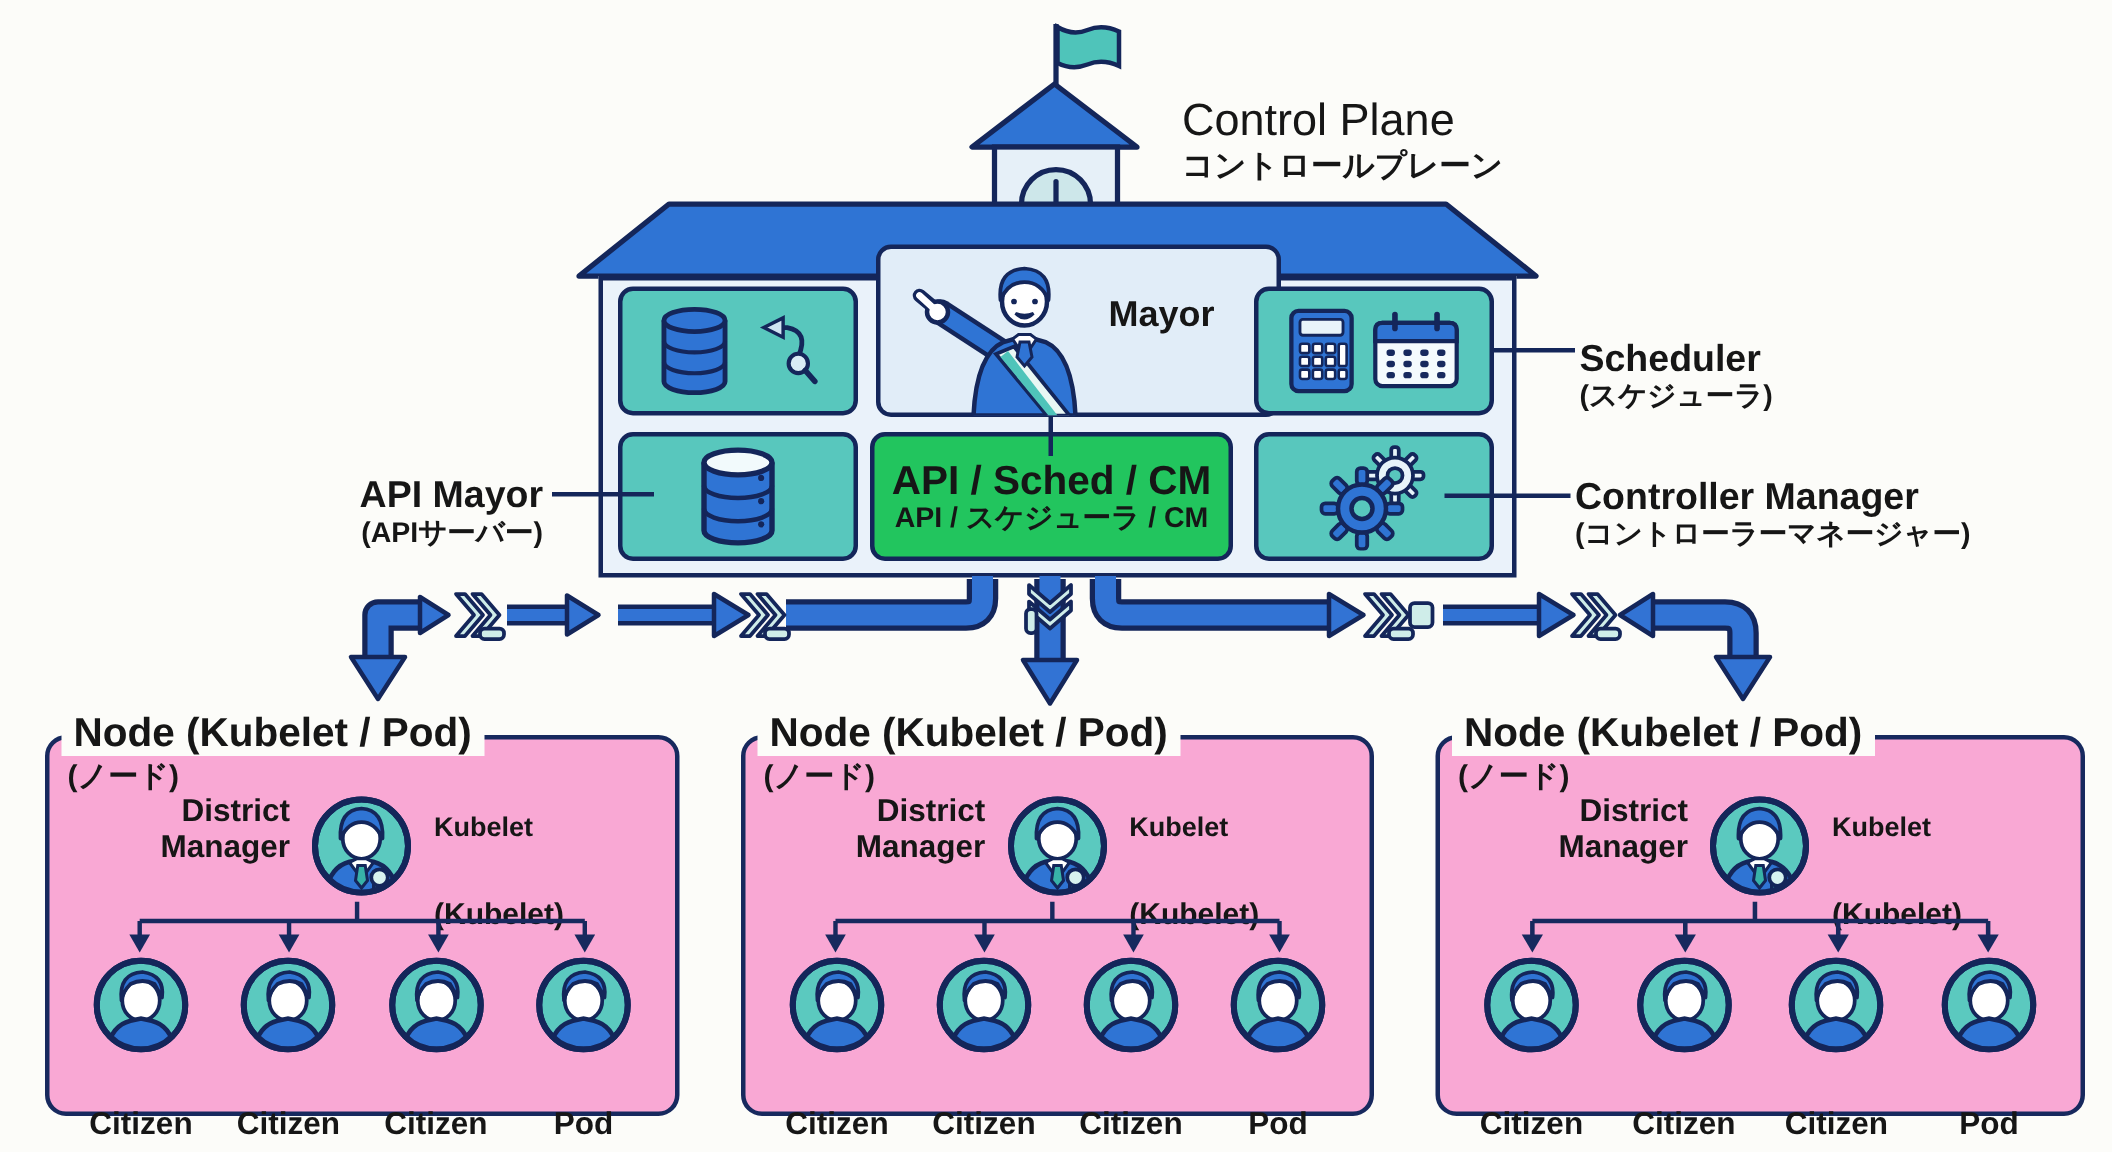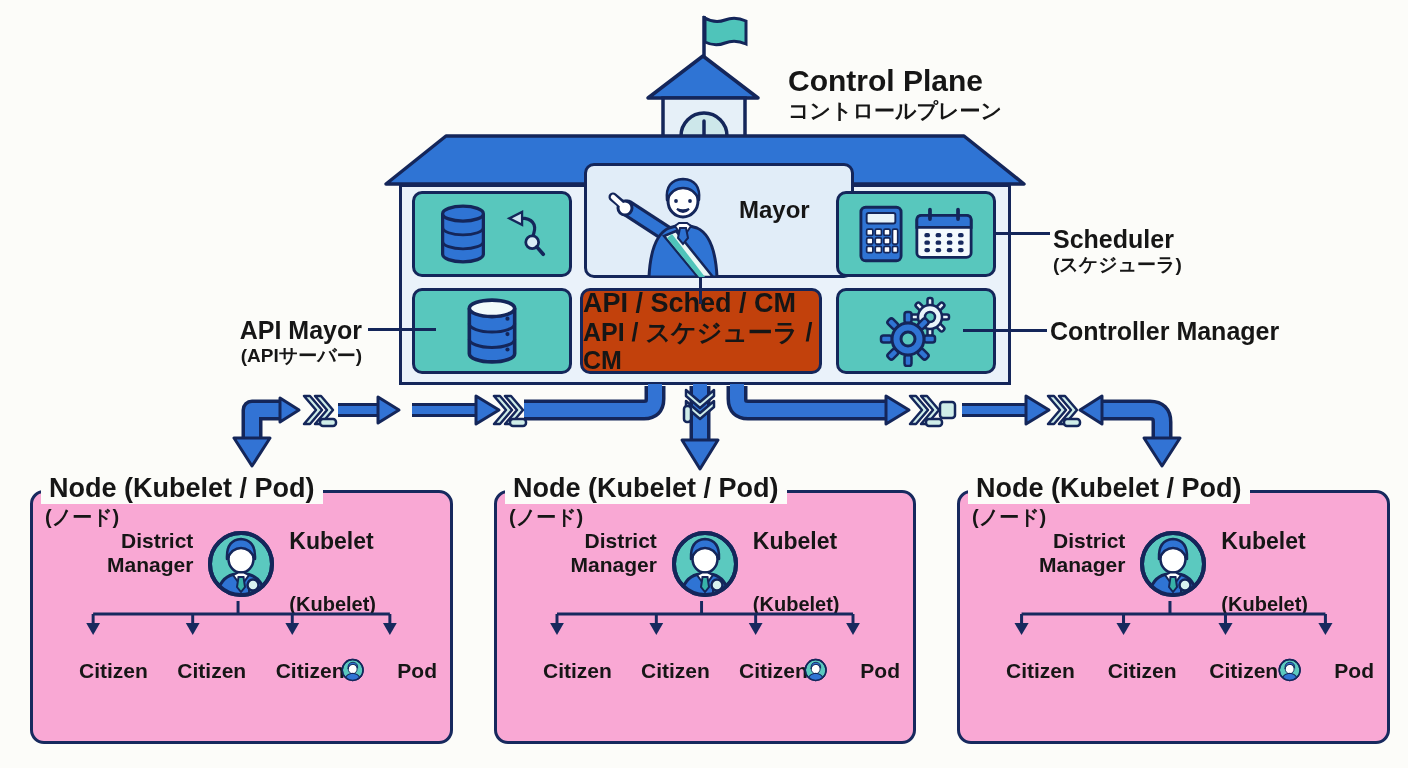--- a/index.html
+++ b/index.html
@@ -5,49 +5,49 @@
   html,body{margin:0;padding:0;background:#FCFCF9;}
   body{font-family:"Liberation Sans","DejaVu Sans",sans-serif;color:#161616;}
   #canvas{position:relative;width:1408px;height:768px;background:#FCFCF9;overflow:hidden;}
   .abs{position:absolute;}
   .teal-cell{position:absolute;background:#58C7BD;border:3.5px solid #14265A;border-radius:10px;
              display:flex;align-items:center;justify-content:center;gap:12px;box-sizing:border-box;}
   .wall{position:absolute;left:399px;top:184px;width:612px;height:201px;background:#EAF2FA;
         border:3.5px solid #14265A;box-sizing:border-box;}
   .mayor-cell{position:absolute;left:584px;top:163px;width:270px;height:115px;background:#E1EDF8;
               border:3.5px solid #14265A;border-radius:10px;box-sizing:border-box;}
-  .api-cell{position:absolute;left:580px;top:288px;width:242px;height:86px;background:#c2410c;
+  .api-cell{position:absolute;left:580px;top:288px;width:242px;height:86px;background:#22c55e;
             border:3.5px solid #14265A;border-radius:10px;box-sizing:border-box;
-            display:flex;flex-direction:column;align-items:flex-start;justify-content:center;line-height:1.12;}
+            display:flex;flex-direction:column;align-items:center;justify-content:center;line-height:1.12;}
   .conn{position:absolute;height:3px;background:#14265A;}
   .vconn{position:absolute;width:3px;background:#14265A;}
   .lbl{position:absolute;line-height:1.14;}
   .lbl .en{font-weight:bold;font-size:25px;display:block;margin-top:13px;}
   .lbl .ja{font-weight:bold;font-size:19px;display:block;}
   .cp-title{position:absolute;left:788px;top:64px;line-height:1.15;}
-  .cp-title .en{font-weight:bold;font-size:30px;display:block;}
+  .cp-title .en{font-weight:normal;font-size:30px;display:block;}
   .cp-title .ja{font-weight:bold;font-size:21px;display:block;}
   .mayor-name{position:absolute;left:152px;top:30px;font-weight:bold;font-size:24px;}
   .api-l1{font-weight:bold;font-size:27px;}
-  .api-l2{font-weight:bold;font-size:25px;}
+  .api-l2{font-weight:bold;font-size:19px;}
   .cc-label{position:absolute;left:1194px;top:399px;line-height:1.2;}
   .cc-label .en{font-weight:bold;font-size:21px;display:block;}
   .cc-label .ja{font-weight:bold;font-size:19px;display:block;}
   .node-box{position:absolute;background:#f9a8d4;border:3.5px solid #17295E;border-radius:14px;box-sizing:border-box;}
   .node-title{position:absolute;top:-20px;left:8px;background:#FCFCF9;padding:0 8px;
               font-size:27px;font-weight:bold;white-space:nowrap;}
   .node-ja{position:absolute;top:11px;left:12px;font-size:20px;font-weight:bold;}
   .mgr-row{position:absolute;top:36px;left:0;right:0;display:flex;align-items:flex-start;justify-content:center;gap:13px;}
   .mgr-label{font-size:21px;font-weight:bold;text-align:right;line-height:1.15;}
   .kub{line-height:1.12;}
-  .kub .en{font-size:23px;font-weight:bold;display:block;}
+  .kub .en{font-size:18px;font-weight:bold;display:block;margin-top:12px;}
   .kub .ja{font-size:20px;font-weight:600;display:block;margin-top:38px;}
   .tree{position:absolute;top:108px;left:0;width:100%;height:36px;}
   .members{position:absolute;left:13px;right:13px;top:144px;display:flex;justify-content:space-between;}
-  .member{width:96px;display:flex;flex-direction:row;align-items:center;gap:33px;}
+  .member{width:96px;display:flex;flex-direction:column;align-items:center;gap:33px;}
   .member-label{margin-top:2px;font-size:21px;font-weight:bold;}
   svg{display:block;}
   .pipe-o{fill:none;stroke:#14265A;stroke-width:21;stroke-linejoin:round;}
   .pipe-i{fill:none;stroke:#3273D4;stroke-width:14;stroke-linejoin:round;}
   .shaft-o{fill:none;stroke:#14265A;stroke-width:14;}
   .shaft-i{fill:none;stroke:#3273D4;stroke-width:8;}
   .ahead{fill:#3273D4;stroke:#14265A;stroke-width:3;stroke-linejoin:round;}
   .chev{fill:#CFEDE9;stroke:#14265A;stroke-width:2.5;stroke-linejoin:round;}
 </style>
 </head>
@@ -243,20 +243,21 @@
   <div class="conn" style="left:368px;top:328px;width:68px"></div>
 
   <div class="lbl" style="left:1053px;top:212px">
     <span class="en">Scheduler</span>
     <span class="ja">(スケジューラ)</span>
   </div>
   <div class="conn" style="left:996px;top:232px;width:54px"></div>
 
   <div class="lbl" style="left:1050px;top:304px">
     <span class="en">Controller Manager</span>
+    <span class="ja">(コントローラーマネージャー)</span>
   </div>
   <div class="conn" style="left:963px;top:329px;width:84px"></div>
 
 
   <svg class="abs" style="left:0;top:378px" width="1408" height="104" viewBox="0 378 1408 104">
     <defs>
       <g id="chev">
         <path d="M-8,-14 L4,0 L-8,14 L-14,14 L-2,0 L-14,-14 Z"></path>
         <path d="M3,-14 L15,0 L3,14 L-3,14 L9,0 L-3,-14 Z"></path>
         <rect x="2" y="9" width="16" height="7" rx="3"></rect>

